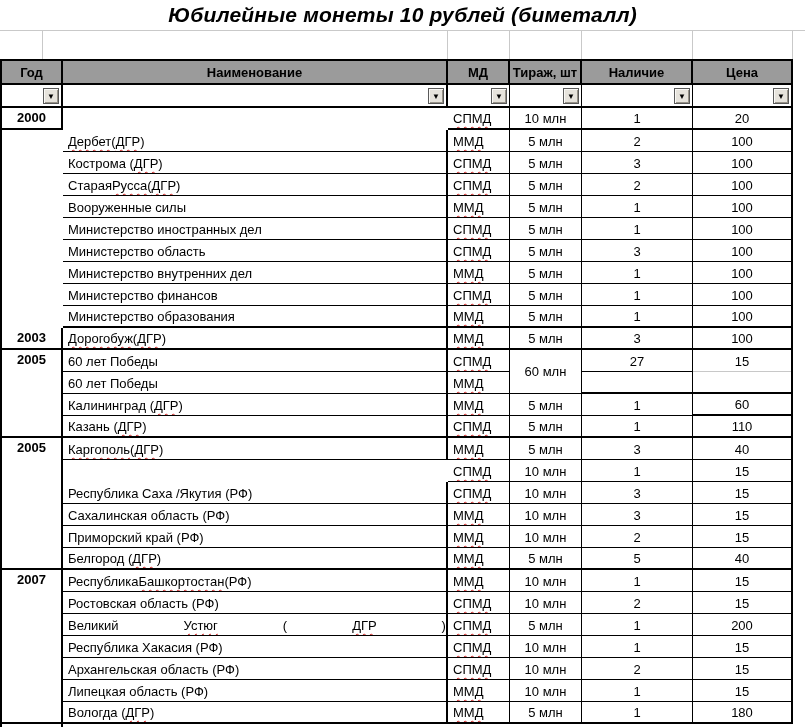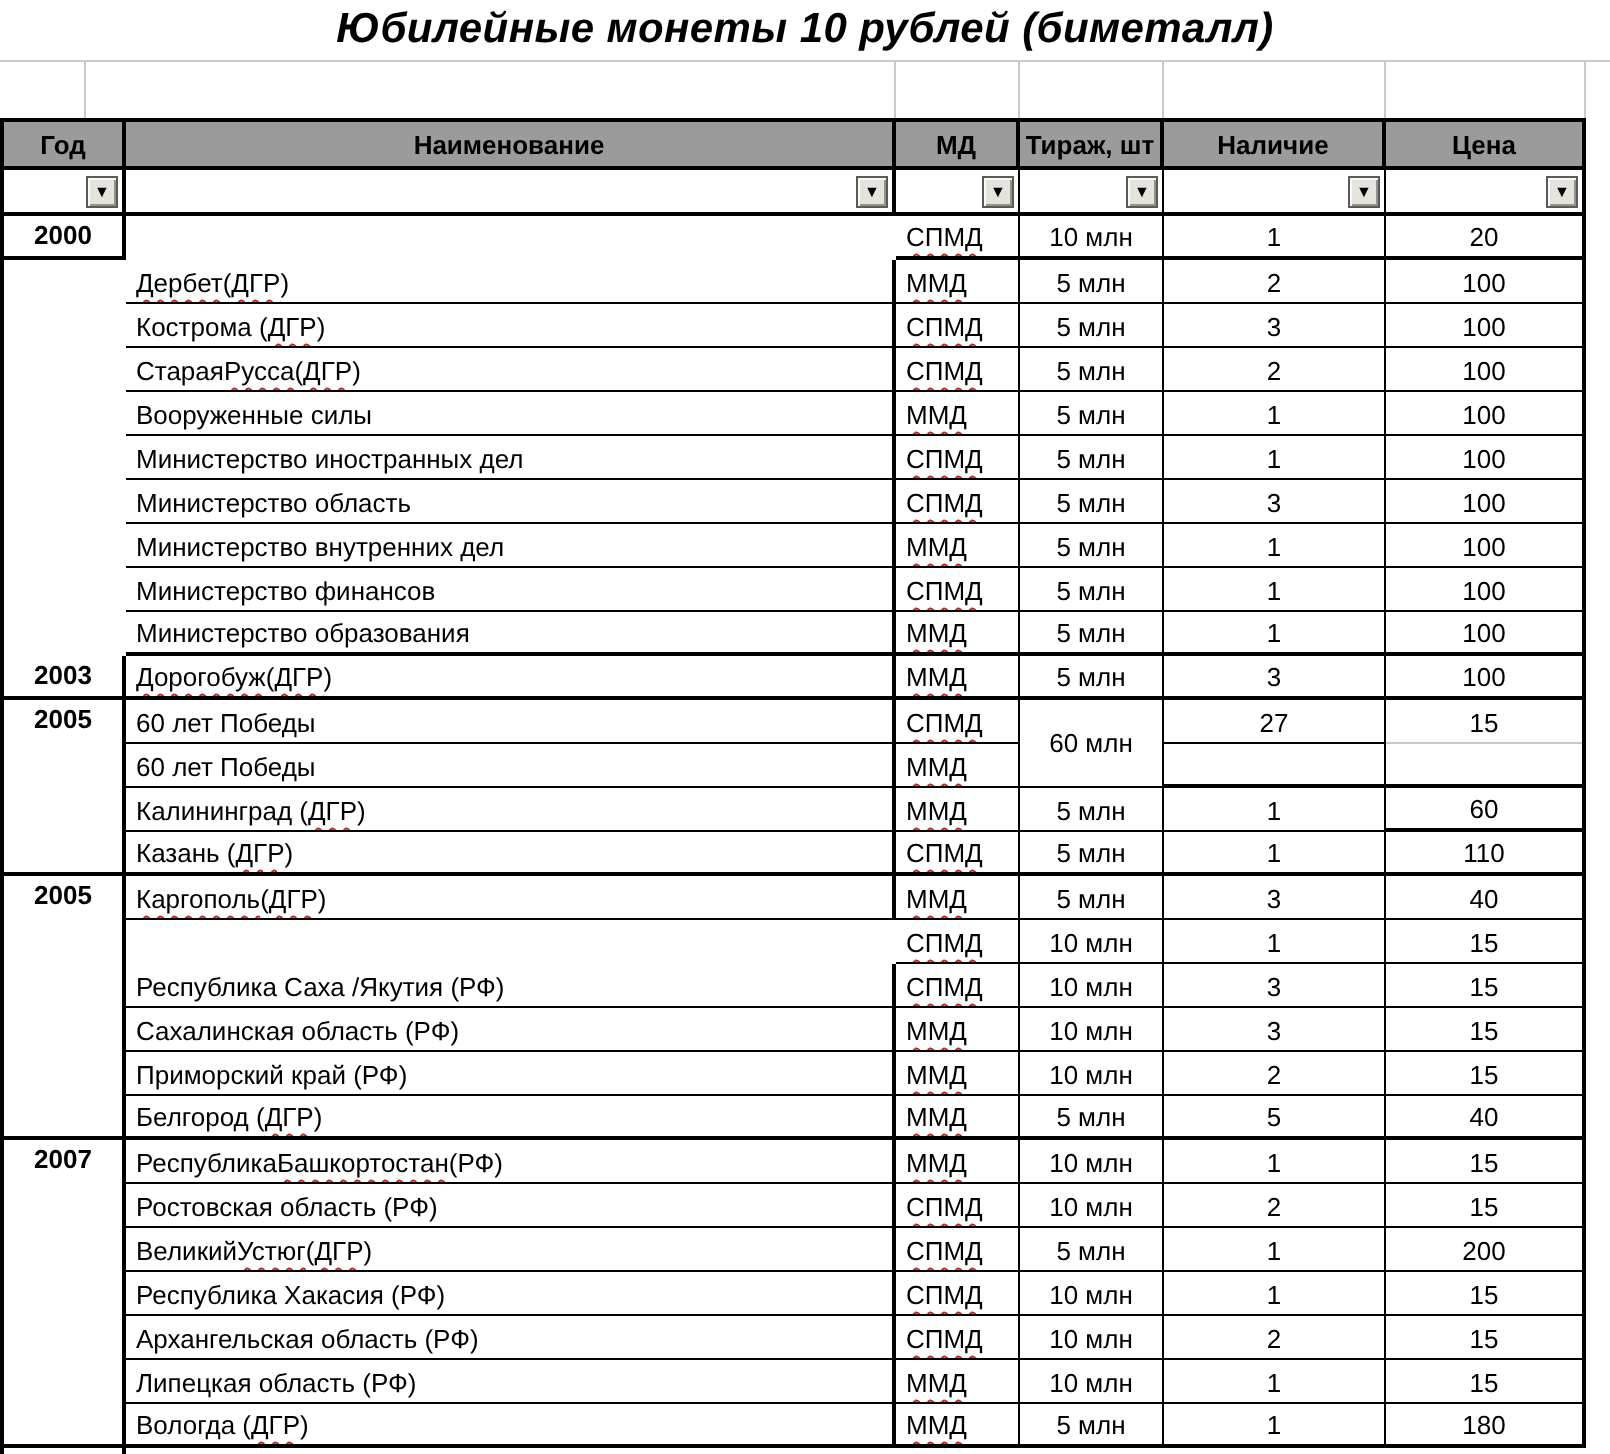--- a/index.html
+++ b/index.html
@@ -289,21 +289,21 @@
     <div class="c center" style="grid-area: 22 / 4;">10 млн</div>
     <div class="c center" style="grid-area: 22 / 5;">1</div>
     <div class="c center lastcol" style="grid-area: 22 / 6;">15</div>
     <div class="c left vr2" style="grid-area: 23 / 2;">Ростовская область (РФ)</div>
     <div class="c left" style="grid-area: 23 / 3;">
       <span class="sp">СПМД</span>
     </div>
     <div class="c center" style="grid-area: 23 / 4;">10 млн</div>
     <div class="c center" style="grid-area: 23 / 5;">2</div>
     <div class="c center lastcol" style="grid-area: 23 / 6;">15</div>
-    <div class="c left vr2" style="grid-area: 24 / 2;">Великий <span class="sp">Устюг</span> (<span class="sp">ДГР</span>)</div>
+    <div class="c left vr2" style="grid-area: 24 / 2; justify-content: space-between;">Великий <span class="sp">Устюг</span> (<span class="sp">ДГР</span>)</div>
     <div class="c left" style="grid-area: 24 / 3;">
       <span class="sp">СПМД</span>
     </div>
     <div class="c center" style="grid-area: 24 / 4;">5 млн</div>
     <div class="c center" style="grid-area: 24 / 5;">1</div>
     <div class="c center lastcol" style="grid-area: 24 / 6;">200</div>
     <div class="c left vr2" style="grid-area: 25 / 2; text-align: center;">Республика Хакасия (РФ)</div>
     <div class="c left" style="grid-area: 25 / 3;">
       <span class="sp">СПМД</span>
     </div>

